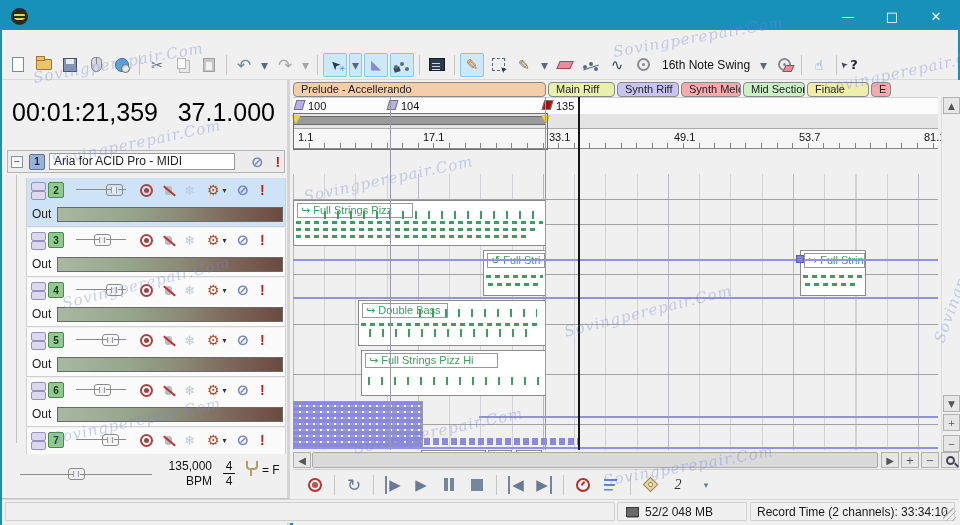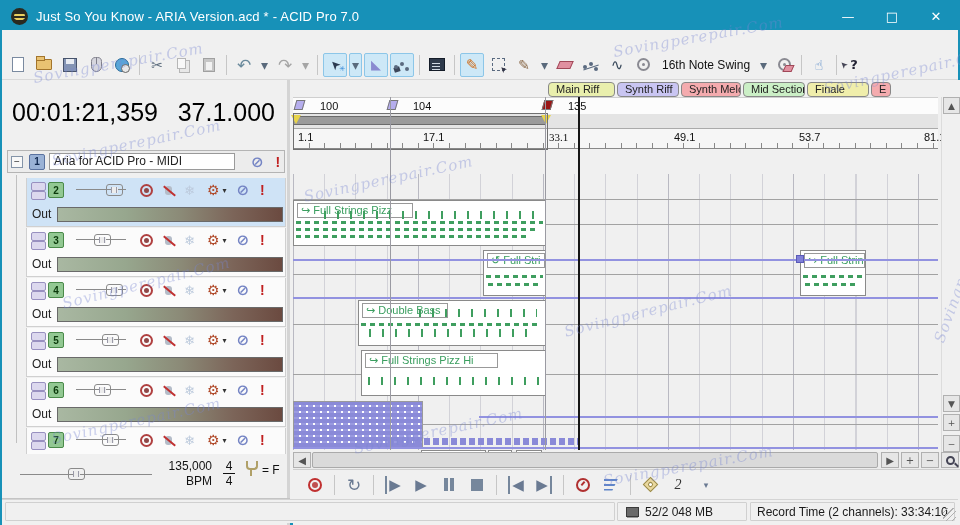--- a/index.html
+++ b/index.html
@@ -104,21 +104,21 @@
   .ic-fork::after { content:""; position:absolute; left:4px; top:7px; width:2px; height:8px; background:#b0a068; }
   #key-label { position:absolute; left:260px; top:9px; font-size:12px; color:#111; }
   #lp-sep { position:absolute; left:0; top:418px; width:288px; height:1px; background:#c4c4c4; }
   
   #timeline { position:absolute; left:291px; top:78px; width:667px; height:445px; background:#f0f0f0; }
   #sections-row { position:absolute; left:0; top:2px; width:645px; height:16px; }
   .section-tab { position:absolute; top:0; height:15px; border:1px solid #888; border-radius:4px; font-size:11px; line-height:13px; padding-left:7px; color:#222; white-space:nowrap; overflow:hidden; }
   #marker-row { position:absolute; left:0; top:17px; width:645px; height:17px; background:#fcfcfc; border-top:1px solid #cfcfcf; }
   .marker { position:absolute; top:2px; display:flex; }
   .mflag { width:9px; height:10px; transform:skewX(-16deg); border:1px solid #777; }
-  .mlabel { font-size:11px; margin-left:16px; color:#111; }
+  .mlabel { font-size:11px; margin-left:4px; color:#111; }
   #loop-row { position:absolute; left:0; top:34px; width:645px; height:14px; background:#e4e4e4; }
   #loop-bar { position:absolute; left:0; top:2px; width:253px; height:9px; background:#9a9a9a; border:1px solid #6a6a6a; }
   .loop-tri { position:absolute; top:1px; width:0; height:0; border-left:5px solid transparent; border-right:5px solid transparent; border-top:9px solid #e8d44a; }
   #ruler-row { position:absolute; left:0; top:48px; width:645px; height:21px; background:#f6f6f6; border-top:1px solid #aaa; border-bottom:1px solid #888; }
   .ruler-label { position:absolute; top:2px; font-size:11px; color:#111; }
   #ruler-ticks { position:absolute; left:0; bottom:0; width:645px; height:5px; background:repeating-linear-gradient(90deg,#888 0 1px,transparent 1px 15.6px); }
   #sel-box { position:absolute; left:0; top:33px; width:255px; height:37px; border:1px solid #707070; }
   #grid { position:absolute; left:0; top:94px; width:645px; height:276px; background:
     repeating-linear-gradient(90deg,#b9b9c2 0 1px,transparent 1px 125px),
     repeating-linear-gradient(90deg,#d2d2d8 0 1px,transparent 1px 31.25px); }
@@ -171,21 +171,20 @@
   
   .wm { position:absolute; font-family:"DejaVu Serif",serif; font-style:italic; font-size:15px; letter-spacing:1px; color:rgba(120,135,210,.38); white-space:nowrap; pointer-events:none; z-index:50; }
 </style>
 </head>
 <body>
 
 <div id="win">
 
   <div id="titlebar">
     <div id="app-icon"></div>
-    <div id="title-text">Just So You Know - ARIA Version.acd * - ACID Pro 7.0</div>
     <div id="win-btns">
       <div class="winbtn">—</div>
       <div class="winbtn">□</div>
       <div class="winbtn">✕</div>
     </div>
   </div>
 
 
   <div id="toolbar">
       <div class="tbtn">
@@ -431,20 +430,21 @@
         <div>4</div>
       </div>
       <div class="ic-fork"></div>
       <div id="key-label">= F</div>
     </div>
     <div id="lp-sep"></div>
   </div>
 
   <div id="timeline">
     <div id="sections-row">
+        <div class="section-tab" style="left: 0px; width: 253px; background: rgb(244, 205, 169);">Prelude - Accellerando</div>
         <div class="section-tab" style="left: 255px; width: 67px; background: rgb(233, 239, 173);">Main Riff</div>
         <div class="section-tab" style="left: 324px; width: 62px; background: rgb(201, 197, 242);">Synth Riff</div>
         <div class="section-tab" style="left: 388px; width: 60px; background: rgb(244, 171, 174);">Synth Melod</div>
         <div class="section-tab" style="left: 450px; width: 62px; background: rgb(203, 239, 198);">Mid Section</div>
         <div class="section-tab" style="left: 514px; width: 62px; background: rgb(240, 238, 171);">Finale</div>
         <div class="section-tab" style="left: 578px; width: 20px; background: rgb(244, 171, 174);">E</div>
       </div>
     <div id="marker-row">
         <div class="marker" style="left: 2px;">
           <div class="mflag" style="background: rgb(182, 174, 238);"></div>
@@ -461,21 +461,21 @@
       </div>
     <div id="loop-row">
       <div id="loop-bar"></div>
       <div class="loop-tri" style="left:-2px"></div>
       <div class="loop-tri" style="left:248px"></div>
     </div>
     <div id="ruler-row">
       <div id="ruler-ticks"></div>
     <div class="ruler-label" style="left: 5px;">1.1</div>
         <div class="ruler-label" style="left: 130px;">17.1</div>
-        <div class="ruler-label" style="left: 256px; font-family: Liberation Serif, serif;">33.1</div>
+        <div class="ruler-label" style="left: 256px;">33.1</div>
         <div class="ruler-label" style="left: 381px;">49.1</div>
         <div class="ruler-label" style="left: 506px;">53.7</div>
         <div class="ruler-label" style="left: 631px;">81.1</div>
       </div>
     <div id="sel-box"></div>
     <div id="grid">
         <div class="row-line" style="top: 25px;"></div>
         <div class="row-line" style="top: 50px;"></div>
         <div class="row-line" style="top: 100px;"></div>
         <div class="row-line" style="top: 150px;"></div>

